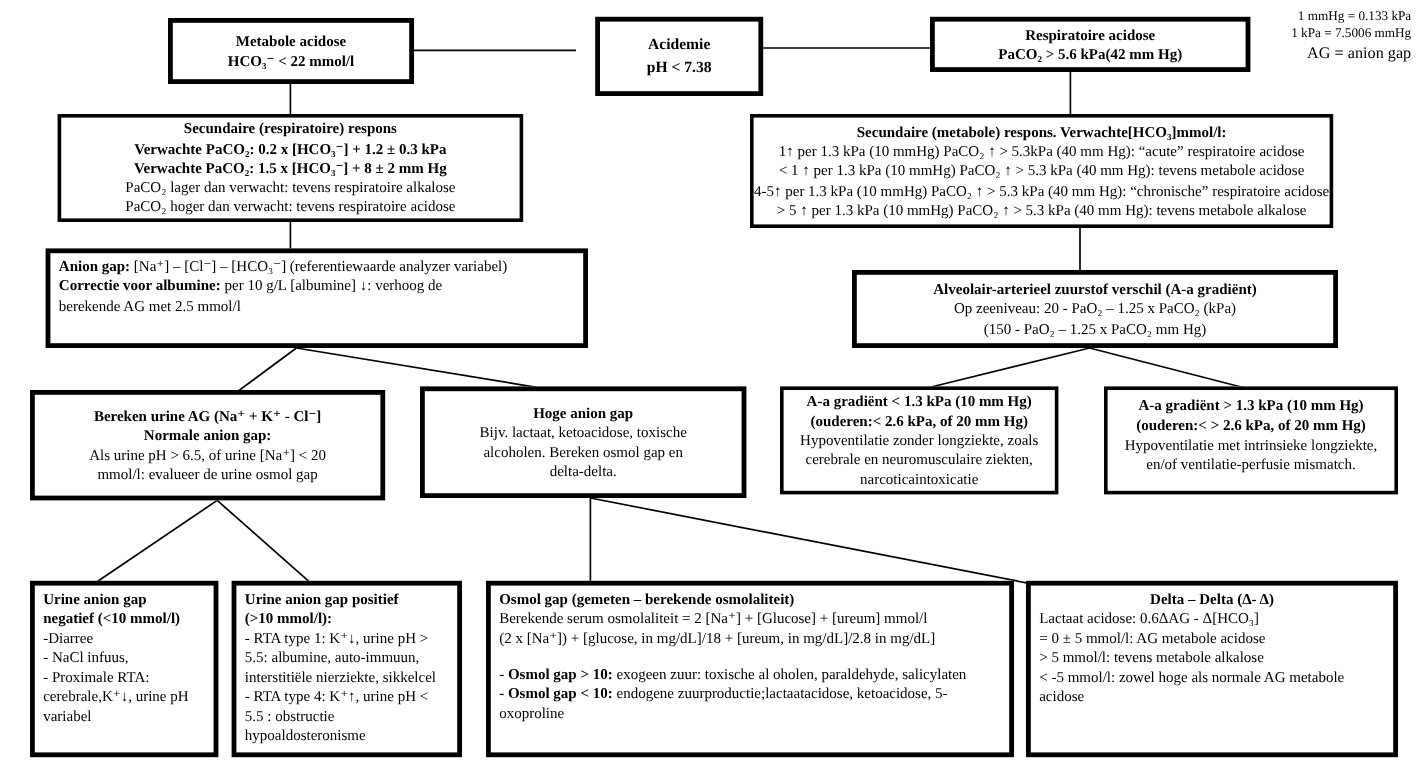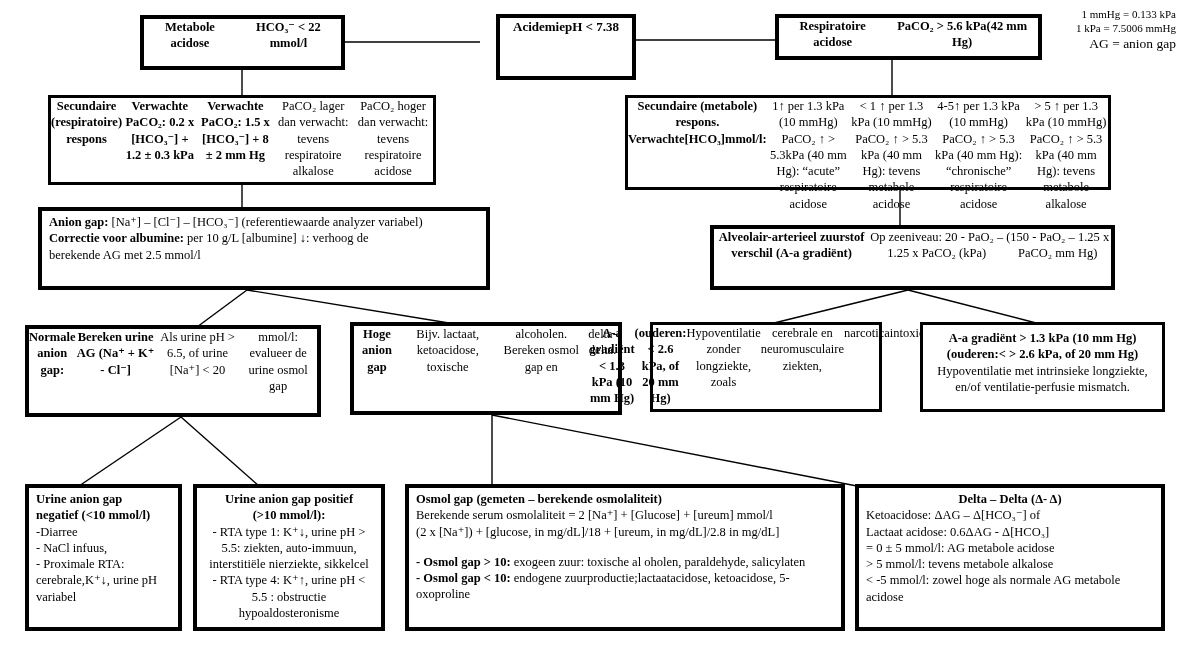--- a/index.html
+++ b/index.html
@@ -3,21 +3,21 @@
 <meta charset="utf-8">
 <style>
   html,body{margin:0;padding:0;background:#ffffff;}
   .canvas{position:relative;width:1180px;height:650px;background:#ffffff;overflow:hidden;
           font-family:"Liberation Serif","DejaVu Serif",serif;color:#000;}
   .lines-layer{position:absolute;left:0;top:0;width:1180px;height:650px;z-index:0;}
   .box{position:absolute;background:#fff;border:3px solid #000;box-sizing:border-box;
        font-size:12.5px;line-height:1.3;z-index:1;}
   .bd4{border-width:4px;}
   .center{text-align:center;}
-  .vcenter{display:flex;flex-direction:row;justify-content:center;}
+  .vcenter{display:flex;flex-direction:column;justify-content:center;}
   .pad{padding:3px 7px;}
   .b{font-weight:bold;}
   .big{font-size:13px;line-height:1.45;margin-left:16px;}
   .note{position:absolute;z-index:1;text-align:right;line-height:1.25;}
   .note .small{font-size:11px;}
   .note .mid{font-size:13.5px;}
   .gap{height:14px;}
 </style>
 </head>
 <body>
@@ -90,22 +90,22 @@
     <div>berekende AG met 2.5 mmol/l</div>
   </div>
 
   <div class="box bd4 center vcenter" style="left:710px;top:225px;width:405px;height:65px;">
     <div class="b">Alveolair-arterieel zuurstof verschil (A-a gradiënt)</div>
     <div>Op zeeniveau: 20 - PaO₂ – 1.25 x PaCO₂ (kPa)</div>
     <div>(150 - PaO₂ – 1.25 x PaCO₂ mm Hg)</div>
   </div>
 
   <div class="box bd4 center vcenter" style="left:25px;top:325px;width:296px;height:92px;">
+    <div class="b">Bereken urine AG (Na⁺ + K⁺  - Cl⁻]</div>
     <div class="b">Normale anion gap:</div>
-    <div class="b">Bereken urine AG (Na⁺ + K⁺  - Cl⁻]</div>
     <div>Als urine pH &gt; 6.5, of urine [Na⁺] &lt; 20</div>
     <div>mmol/l: evalueer de urine osmol gap</div>
   </div>
 
   <div class="box bd4 center vcenter" style="left:350px;top:322px;width:272px;height:93px;">
     <div class="b">Hoge anion gap</div>
     <div>Bijv. lactaat, ketoacidose, toxische</div>
     <div>alcoholen. Bereken osmol gap en</div>
     <div>delta-delta.</div>
   </div>
@@ -128,25 +128,25 @@
   <div class="box bd4 pad" style="left:25px;top:484px;width:157px;height:147px;">
     <div class="b">Urine anion gap</div>
     <div class="b">negatief (&lt;10 mmol/l)</div>
     <div> -Diarree</div>
     <div>- NaCl infuus,</div>
     <div>- Proximale RTA:</div>
     <div>cerebrale,K⁺↓, urine pH</div>
     <div>variabel</div>
   </div>
 
-  <div class="box bd4 pad" style="left:193px;top:484px;width:192px;height:147px;text-align:center;">
+  <div class="box bd4 pad" style="left:193px;top:484px;width:192px;height:147px;">
     <div class="b">Urine anion gap positief</div>
     <div class="b">(&gt;10 mmol/l):</div>
     <div>- RTA type 1: K⁺↓, urine pH &gt;</div>
-    <div>5.5: ziekten, auto-immuun,</div>
+    <div>5.5: albumine, auto-immuun,</div>
     <div>interstitiële nierziekte, sikkelcel</div>
     <div>- RTA type 4: K⁺↑, urine pH &lt;</div>
     <div>5.5 : obstructie</div>
     <div>hypoaldosteronisme</div>
   </div>
 
   <div class="box bd4 pad" style="left:405px;top:484px;width:440px;height:147px;">
     <div class="b">Osmol gap (gemeten – berekende osmolaliteit)</div>
     <div>Berekende serum osmolaliteit = 2 [Na⁺] + [Glucose] + [ureum] mmol/l</div>
     <div> (2  x  [Na⁺])  +  [glucose, in mg/dL]/18  + [ureum, in mg/dL]/2.8 in mg/dL]</div>
@@ -155,21 +155,20 @@
       <span class="b">- Osmol gap &gt; 10:</span><span> exogeen zuur: toxische al oholen, paraldehyde, salicylaten</span>
     </div>
     <div>
       <span class="b">- Osmol gap &lt; 10:</span><span> endogene zuurproductie;lactaatacidose, ketoacidose, 5-</span>
     </div>
     <div>oxoproline</div>
   </div>
 
   <div class="box bd4 pad" style="left:855px;top:484px;width:310px;height:147px;">
     <div class="b center">Delta – Delta (Δ- Δ)</div>
-    <div>Ketoacidose: ΔAG – Δ[HCO₃⁻] of</div>
     <div>Lactaat acidose: 0.6ΔAG - Δ[HCO₃]</div>
     <div>= 0 ± 5 mmol/l: AG metabole acidose</div>
     <div>&gt; 5 mmol/l: tevens metabole alkalose</div>
     <div>&lt; -5 mmol/l: zowel hoge als normale AG metabole</div>
     <div>acidose</div>
   </div>
 
 </div>
 
 </body></html>

